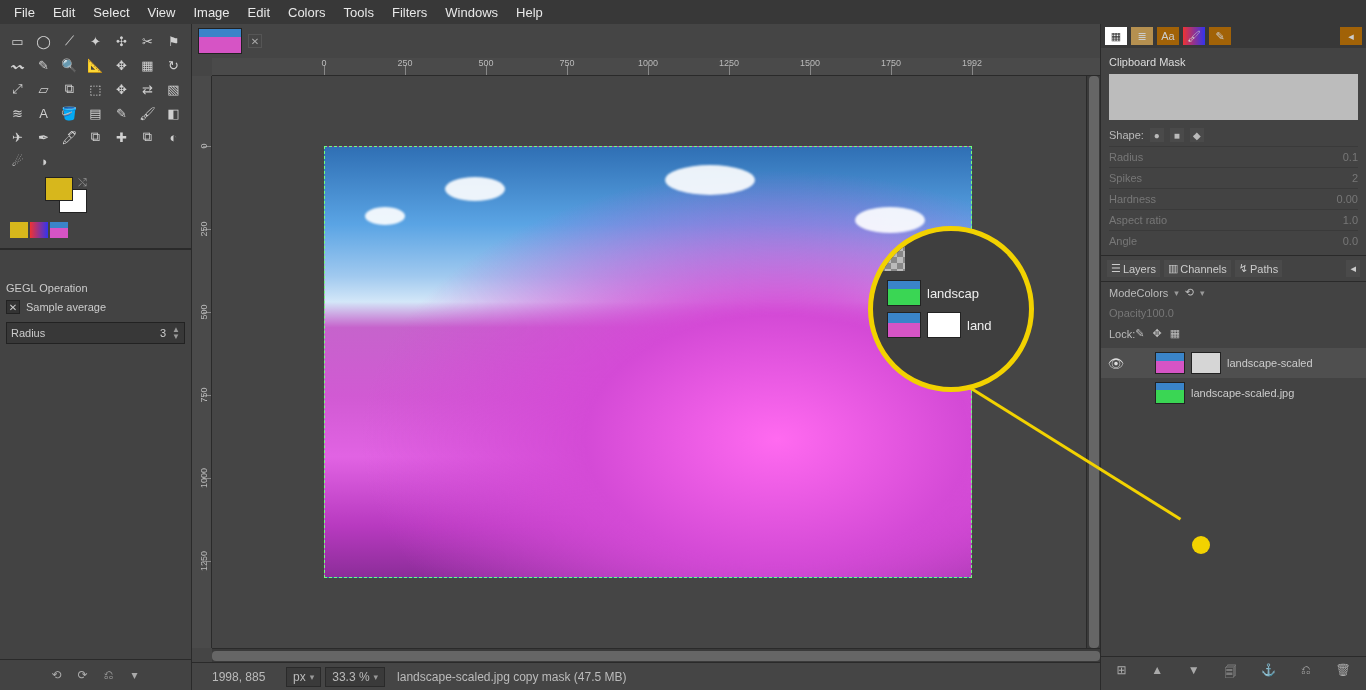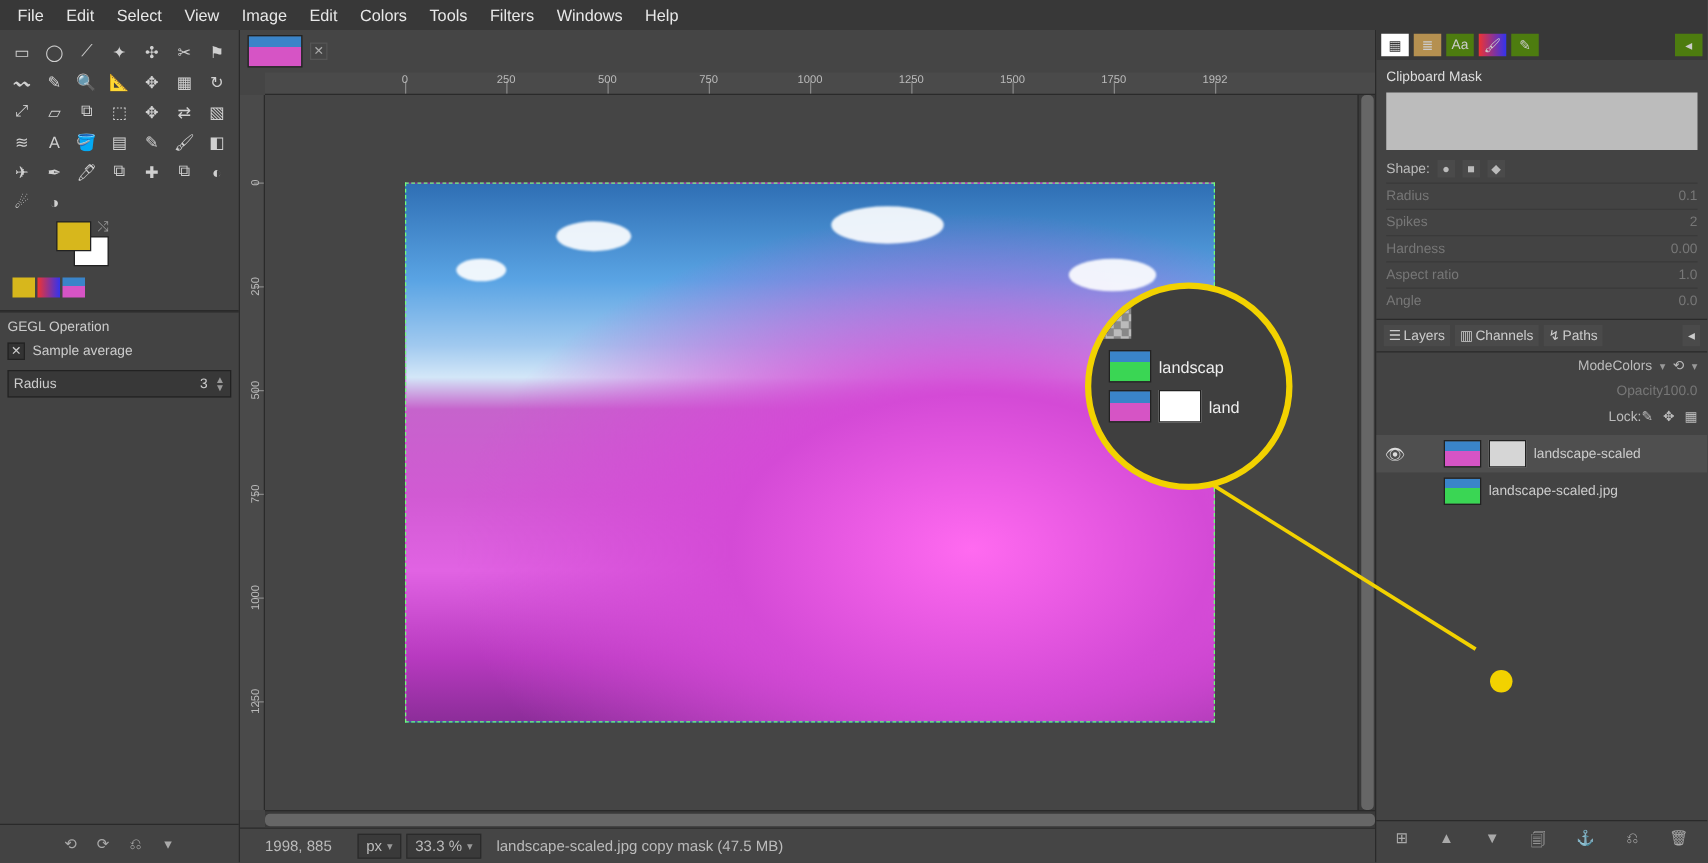--- a/index.html
+++ b/index.html
@@ -85,20 +85,21 @@
     width:18px; height:16px;
   }
   .tool-options {
     border-top: 1px solid #2a2a2a;
     padding: 4px 6px;
     font-size: 11px;
     color: #ccc;
   }
   .tool-options .title {
     padding: 2px 0 4px;
+    margin-top: 26px;
   }
   .opt-row {
     display:flex; align-items:center; gap:6px;
     padding: 2px 0;
   }
   .opt-x {
     width:14px; height:14px;
     display:flex;align-items:center;justify-content:center;
     background:#333; border:1px solid #222;font-size:10px;
   }
@@ -260,21 +261,21 @@
     flex-direction:column;
     border-left:1px solid #2a2a2a;
   }
   .dock-tabs {
     height:24px; display:flex; gap:4px;
     background:#383838; align-items:center;
     padding:0 4px;
   }
   .dock-tab {
     width:22px;height:18px;display:flex;align-items:center;justify-content:center;
-    background:#4d7c0f;font-size:11px;cursor:pointer;
+    background:#a16207;font-size:11px;cursor:pointer;
   }
   .section {
     border-bottom:1px solid #2a2a2a;
     padding:4px 8px;
   }
   .section-title {
     font-size:11px;color:#ddd;
     padding:4px 0;
   }
   .brush-preview {
@@ -302,21 +303,21 @@
     padding:4px 6px;
     border-bottom:1px solid #2a2a2a;
   }
   .layers-header .ltab {
     display:flex;align-items:center;gap:2px;
     padding:2px 4px;
     font-size:11px;
     background:#4a4a4a;
   }
   .mode-row, .opacity-row, .lock-row {
-    display:flex; align-items:center; justify-content:flex-end;
+    display:flex; align-items:center; justify-content:flex-start;
     padding:4px 8px;
     font-size:11px; color:#bbb;
   }
   .opacity-row {
     color:#777;
   }
   .mode-val {
     display:flex; gap:6px; align-items:center;
   }
   .layer-list {

